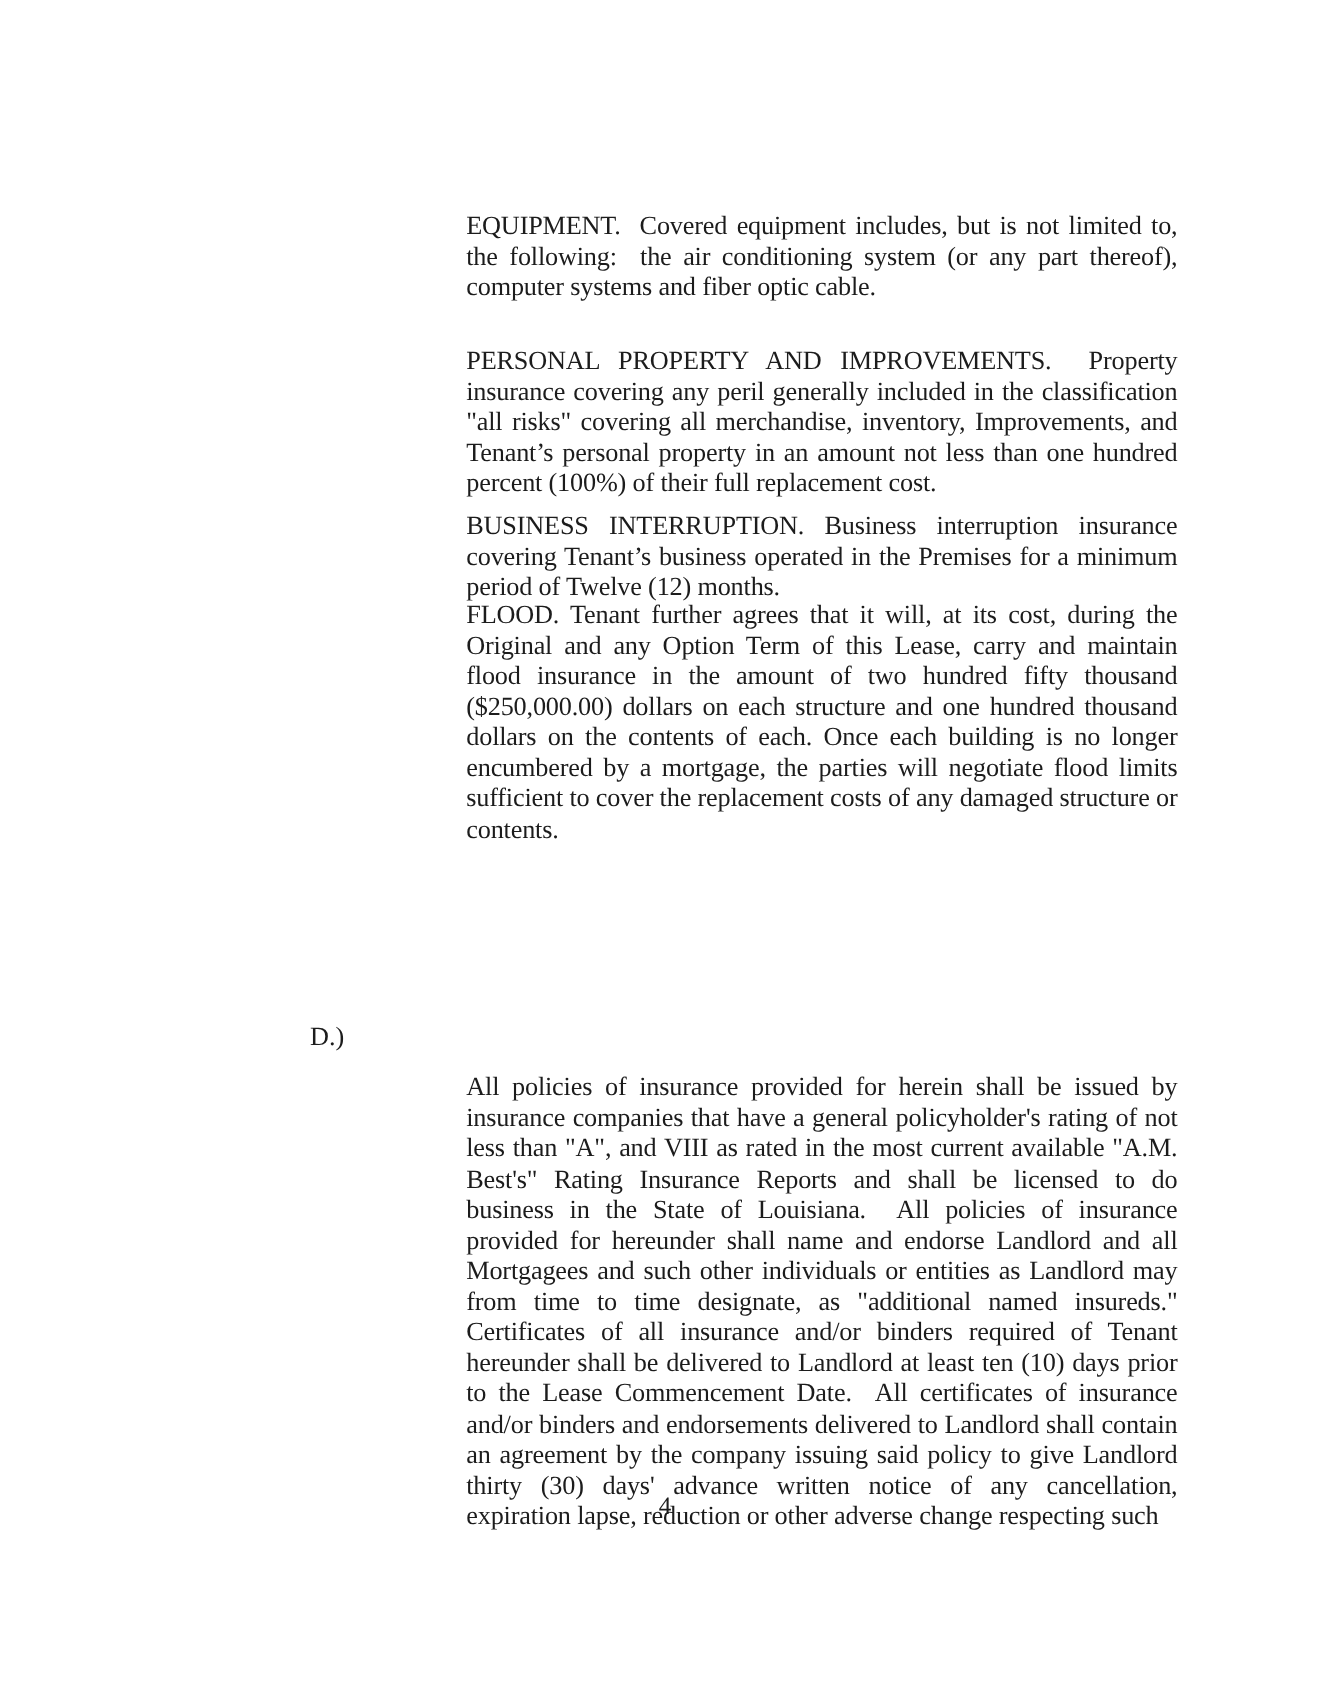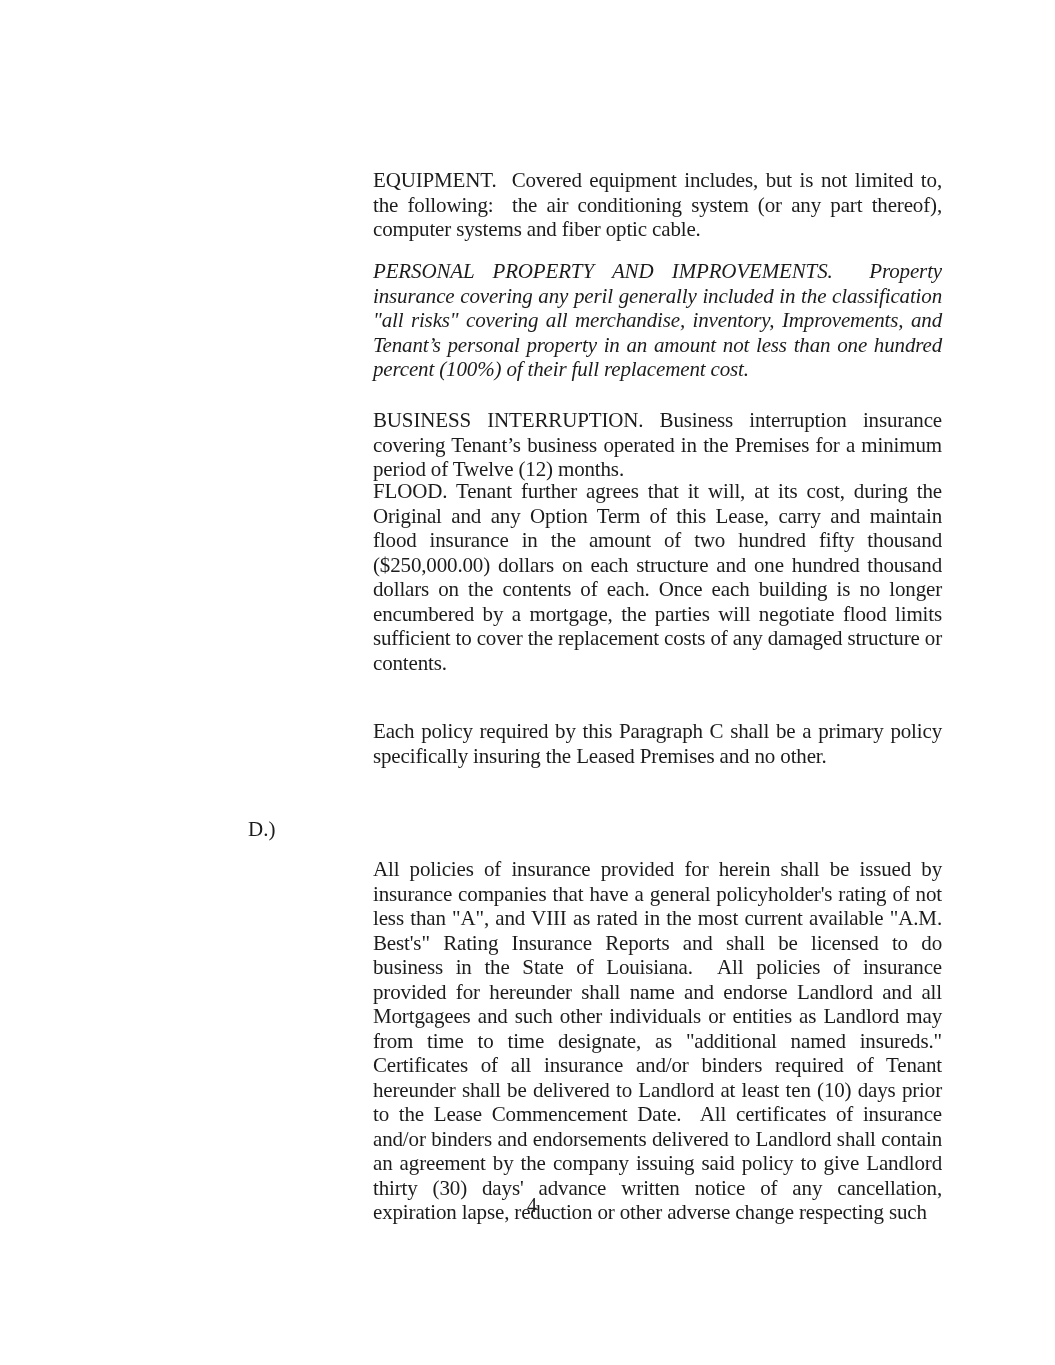--- a/index.html
+++ b/index.html
@@ -21,21 +21,21 @@
     left: 373px;
     width: 569px;
     margin: 0;
     font-size: 21px;
     line-height: 24.5px;
     letter-spacing: -0.15px;
     text-align: justify;
     white-space: pre-wrap;
   }
   .p-equipment   { top: 168px; }
-  .p-personal    { top: 259px; font-style: italic; }
+  .p-personal    { top: 276px; }
   .p-business    { top: 408px; }
   .p-flood       { top: 479px; }
   .p-primary     { top: 719px; }
   .p-section-d   { top: 857px; }
   .d-label {
     position: absolute;
     left: 248px;
     top: 817px;
     font-size: 21px;
     line-height: 24.5px;
@@ -54,21 +54,20 @@
 <div class="page">
 
   <p class="para p-equipment">EQUIPMENT.  Covered equipment includes, but is not limited to, the following:  the air conditioning system (or any part thereof), computer systems and fiber optic cable.</p>
 
   <p class="para p-personal">PERSONAL PROPERTY AND IMPROVEMENTS.  Property insurance covering any peril generally included in the classification "all risks" covering all merchandise, inventory, Improvements, and Tenant’s personal property in an amount not less than one hundred percent (100%) of their full replacement cost.</p>
 
   <p class="para p-business">BUSINESS INTERRUPTION. Business interruption insurance covering Tenant’s business operated in the Premises for a minimum period of Twelve (12) months.</p>
 
   <p class="para p-flood">FLOOD. Tenant further agrees that it will, at its cost, during the Original and any Option Term of this Lease, carry and maintain flood insurance in the amount of two hundred fifty thousand ($250,000.00) dollars on each structure and one hundred thousand dollars on the contents of each. Once each building is no longer encumbered by a mortgage, the parties will negotiate flood limits sufficient to cover the replacement costs of any damaged structure or contents.</p>
 
-  <p class="para p-primary">Each policy required by this Paragraph C shall be a primary policy specifically insuring the Leased Premises and no other.</p>
 
   <span class="d-label">D.)</span>
 
   <p class="para p-section-d">All policies of insurance provided for herein shall be issued by insurance companies that have a general policyholder's rating of not less than "A", and VIII as rated in the most current available "A.M. Best's" Rating Insurance Reports and shall be licensed to do business in the State of Louisiana.  All policies of insurance provided for hereunder shall name and endorse Landlord and all Mortgagees and such other individuals or entities as Landlord may from time to time designate, as "additional named insureds."  Certificates of all insurance and/or binders required of Tenant hereunder shall be delivered to Landlord at least ten (10) days prior to the Lease Commencement Date.  All certificates of insurance and/or binders and endorsements delivered to Landlord shall contain an agreement by the company issuing said policy to give Landlord thirty (30) days' advance written notice of any cancellation, expiration lapse, reduction or other adverse change respecting such</p>
 
   <div class="page-number">4</div>
 
 </div>
 
 </body></html>

